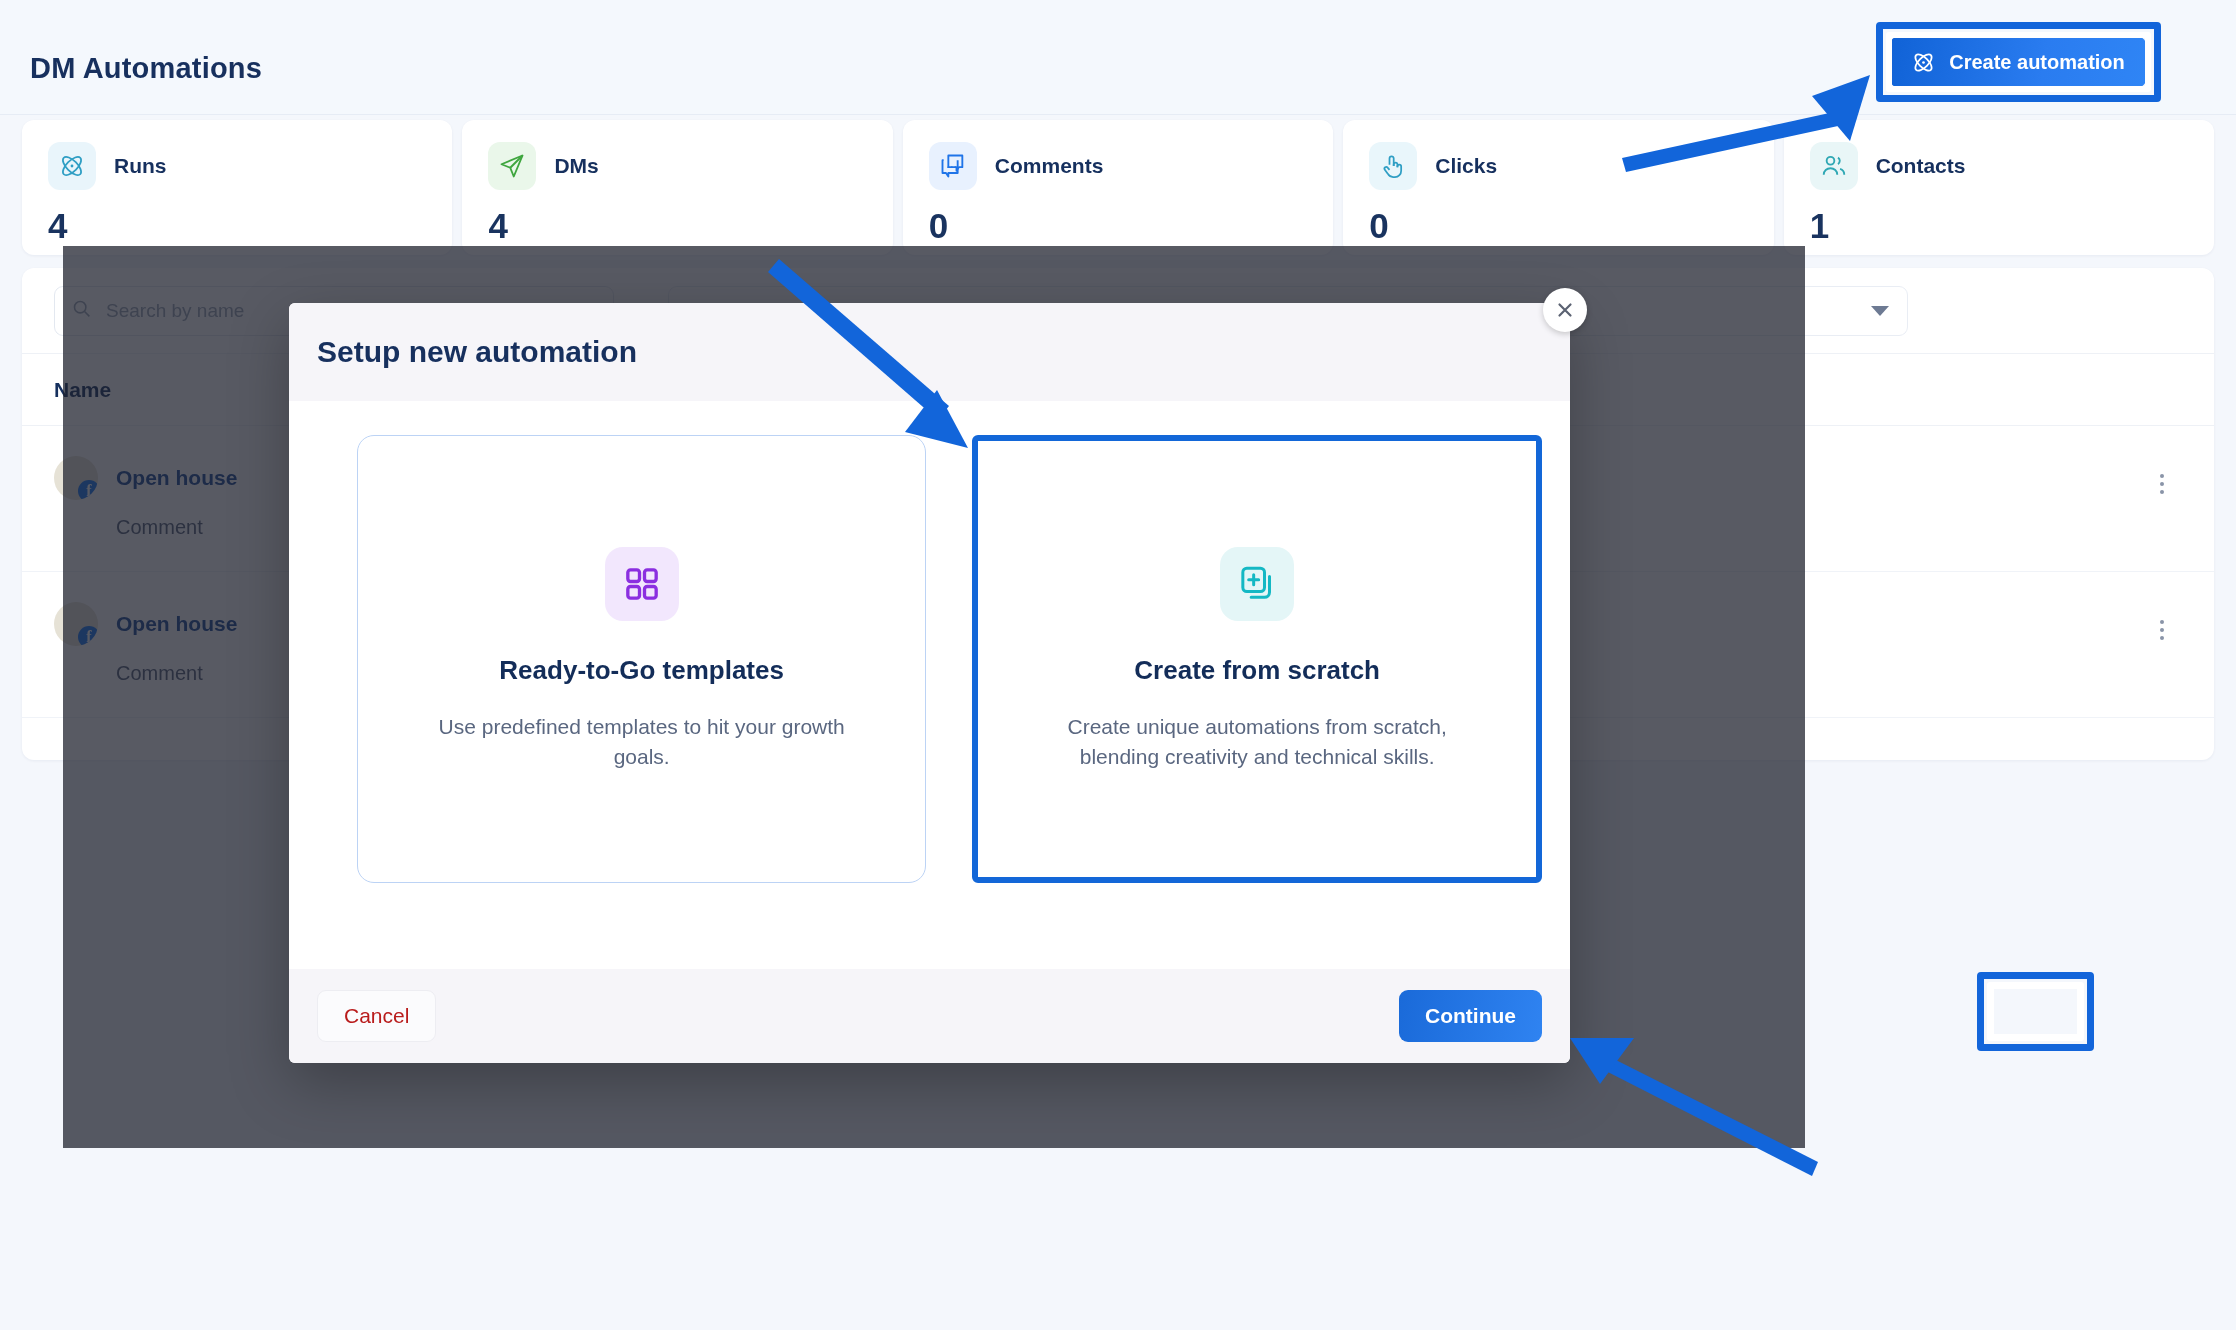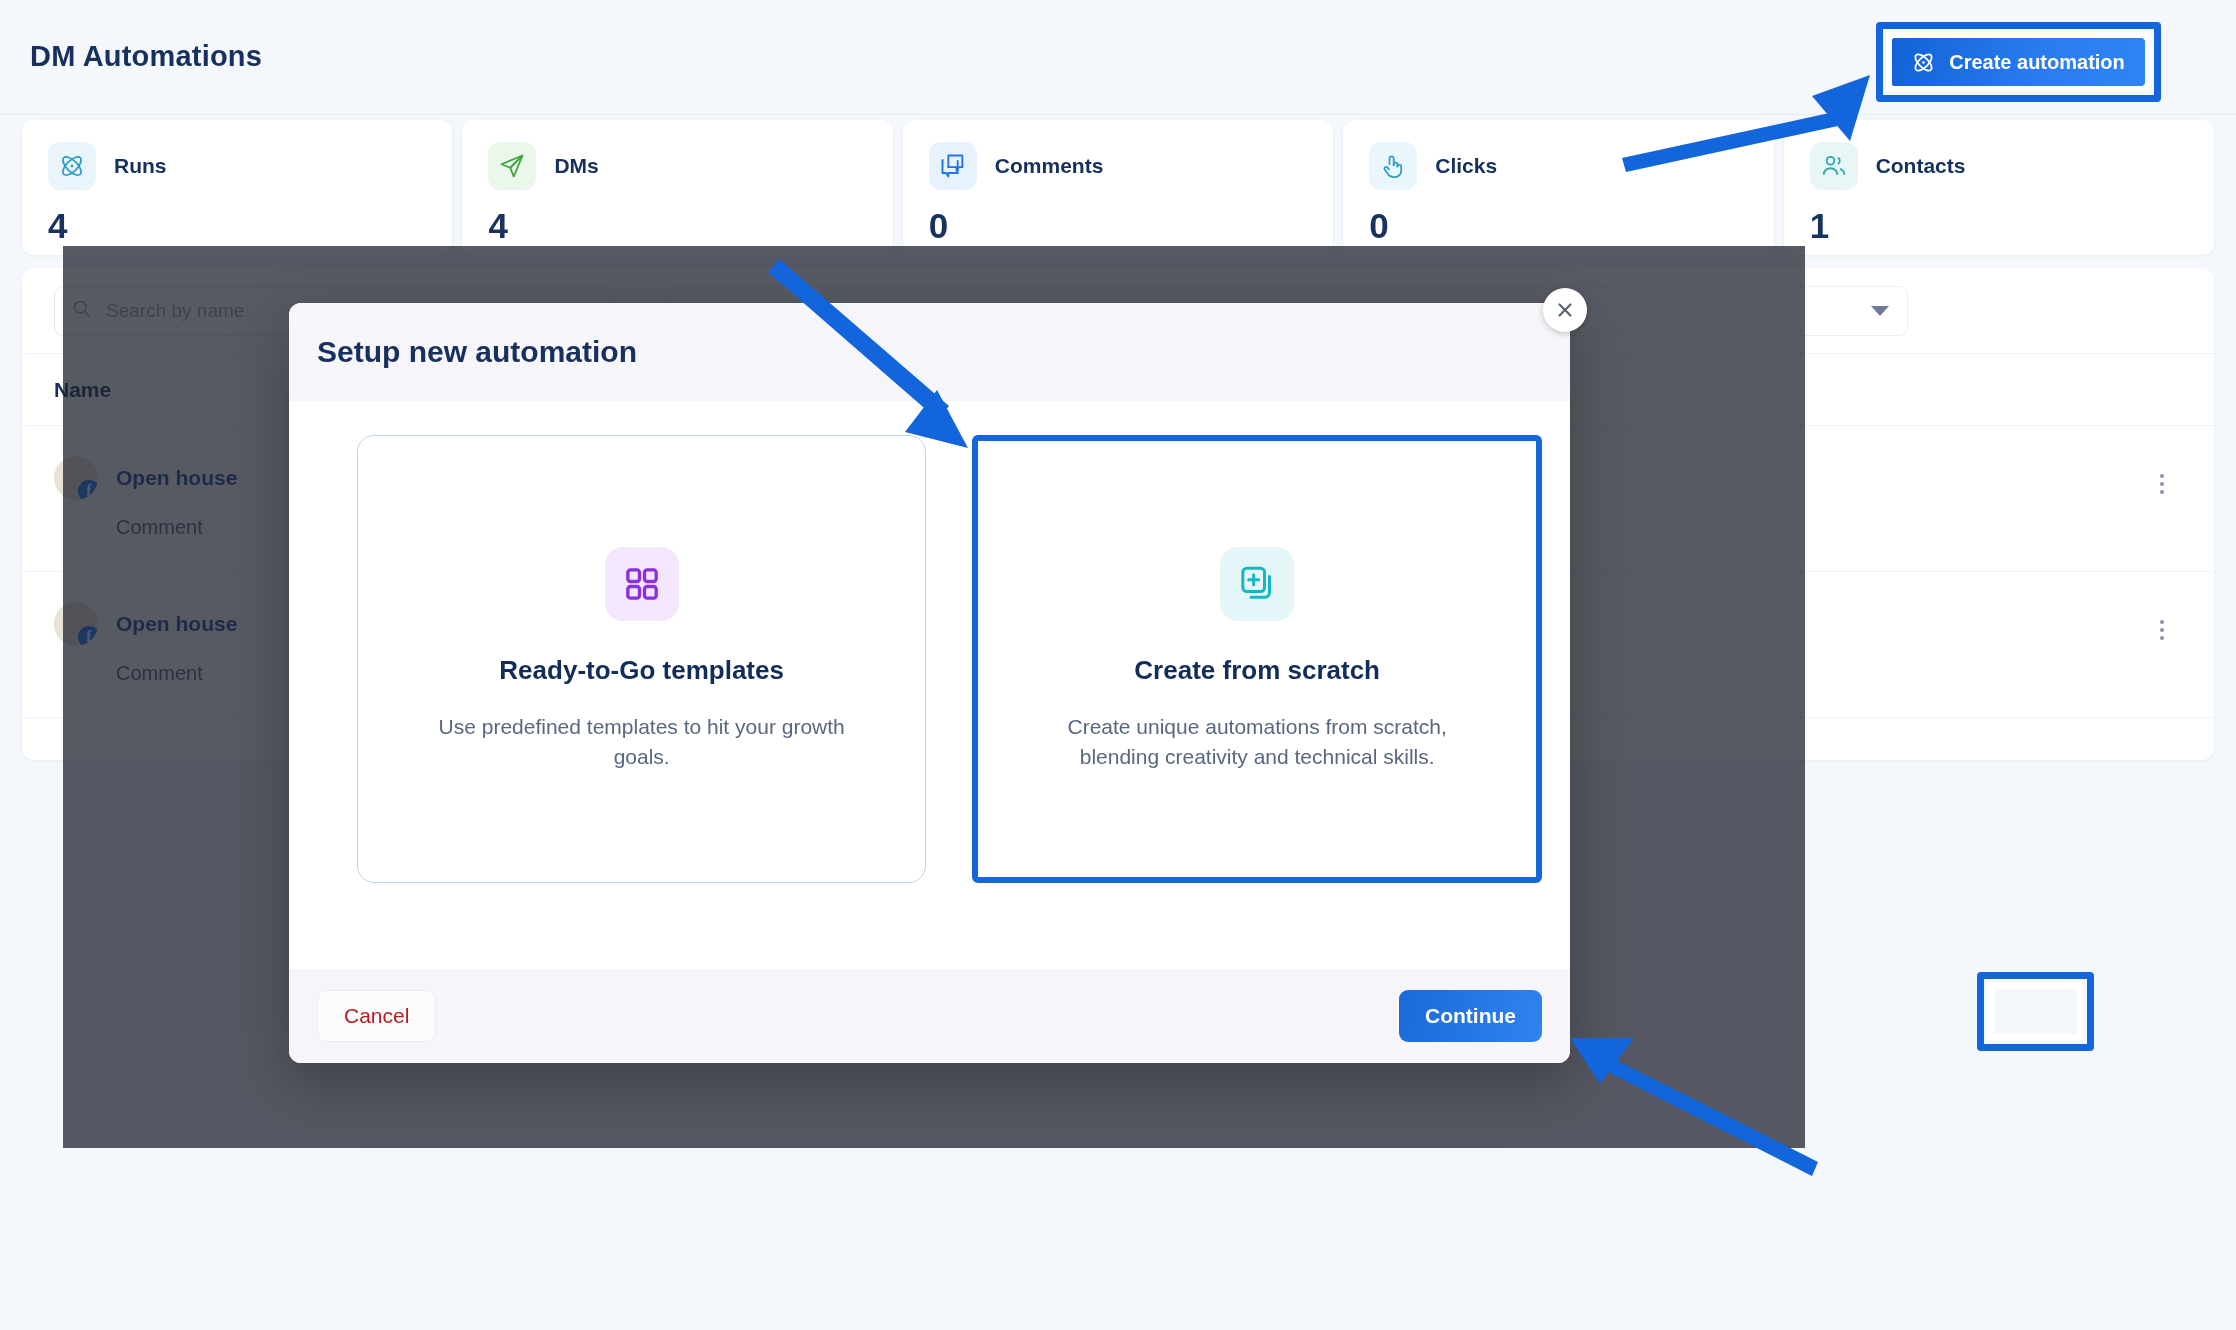--- a/index.html
+++ b/index.html
@@ -11,21 +11,21 @@
   }
   #root { position: relative; width: 2236px; height: 1330px; }
 
   
   .page-head {
     position: absolute; left: 0; top: 0; width: 2236px; height: 115px;
     background: #f4f8fd;
     border-bottom: 1px solid #e6ecf5;
   }
   .page-title {
-    position: absolute; left: 30px; top: 40px;
+    position: absolute; left: 30px; top: 52px;
     font-size: 29px; font-weight: 600; color: #17305e; letter-spacing: .2px;
   }
 
   .create-btn {
     position: absolute; left: 1889px; top: 36px;
     width: 258px; height: 52px;
     border-radius: 11px;
     background: linear-gradient(100deg, #1062d6 0%, #2a7cf0 60%, #2f85f5 100%);
     display: flex; align-items: center; justify-content: center; gap: 13px;
     color: #ffffff; font-size: 20px; font-weight: 600;
@@ -108,21 +108,21 @@
 
   
   .overlay {
     position: absolute; left: 63px; top: 246px; width: 1742px; height: 902px;
     background: rgba(30,33,44,.74);
   }
 
   
   .modal {
     position: absolute; left: 289px; top: 303px; width: 1281px; height: 760px;
-    background: #ffffff; border-radius: 12px; overflow: hidden;
+    background: #ffffff; border-radius: 6px; overflow: hidden;
     box-shadow: 0 20px 60px rgba(0,0,0,.28);
   }
   .modal-head {
     height: 98px; background: #f6f5f9; display: flex; align-items: center;
     padding: 0 28px;
   }
   .modal-title { font-size: 30px; font-weight: 600; color: #17305e; }
   .modal-body {
     height: 568px; background: #fff; display: flex; gap: 46px;
     padding: 34px 28px 0; justify-content: flex-start; margin-left: 40px;

